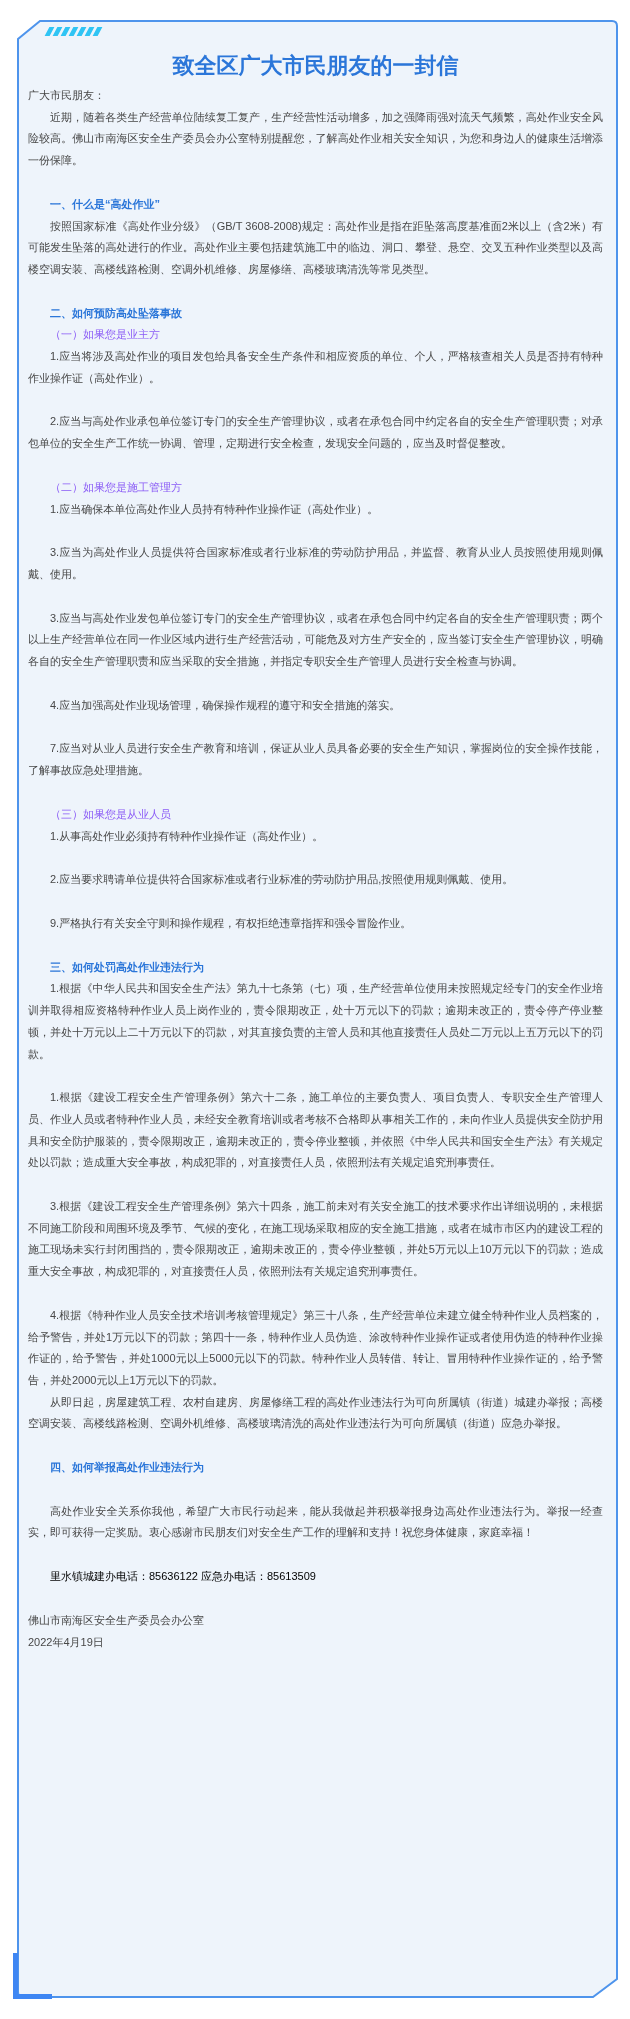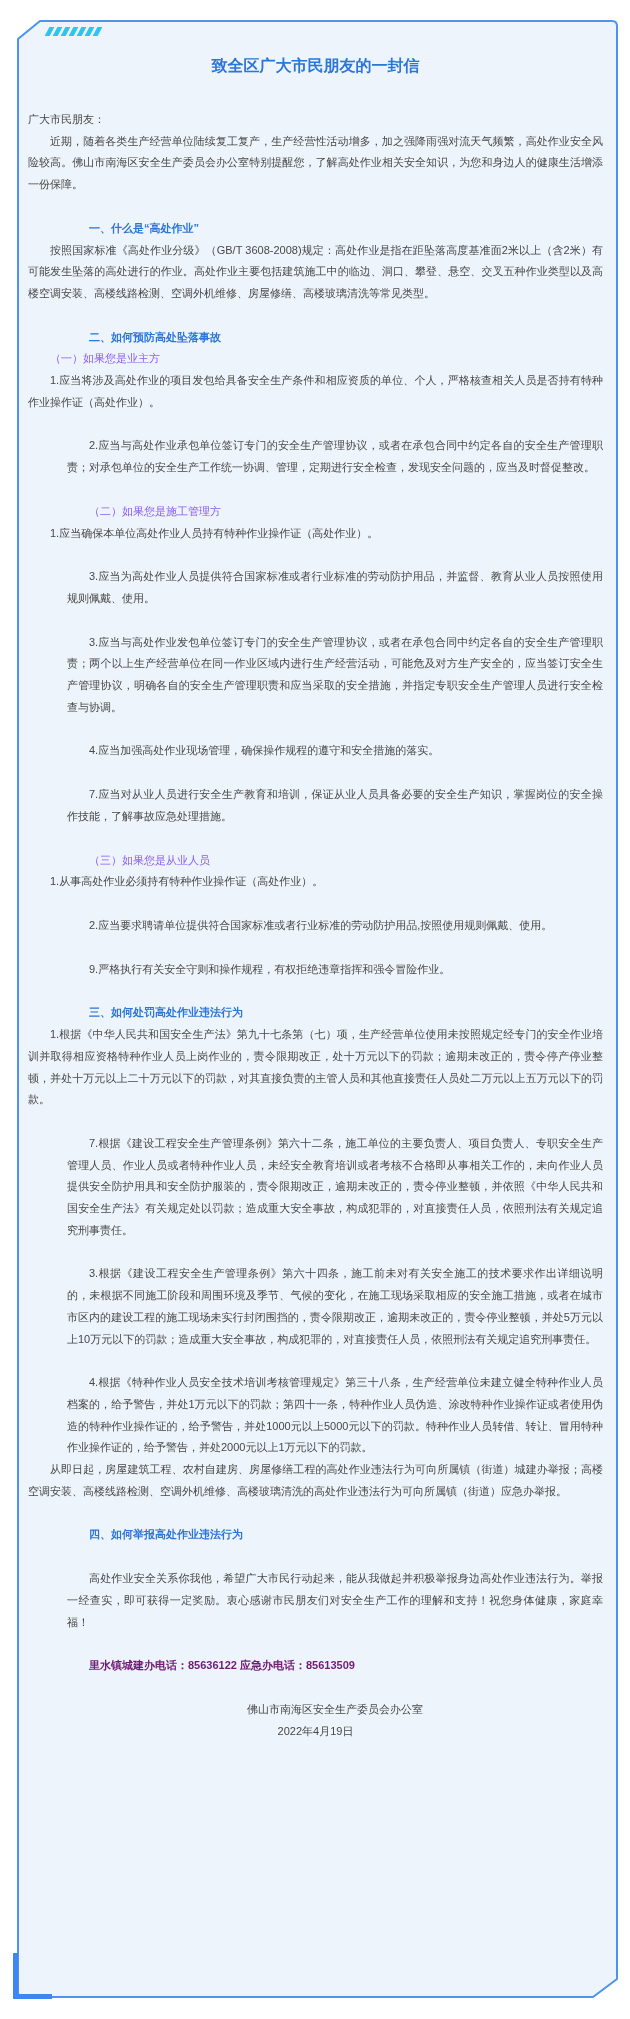--- a/index.html
+++ b/index.html
@@ -8,33 +8,33 @@
     font-family:"Liberation Sans",sans-serif;overflow:hidden;
   }
   .card-shape{position:absolute;left:14px;top:19px;}
   .card-content{
     position:absolute;left:16px;top:21px;width:601px;height:1976px;
     box-sizing:border-box;padding:12px 14px 0 12px;
   }
   .stripes{position:absolute;left:31px;top:6px;display:flex;gap:3px;height:9px;}
   .stripes i{display:block;width:5px;height:9px;background:#2fc4f4;transform:skewX(-28deg);}
   .letter-title{
-    margin:20px 0 30px 0;text-align:center;font-size:16px;line-height:26px;
+    margin:20px 0 6px 0;text-align:center;font-size:22px;line-height:26px;
     font-weight:bold;color:#2b76d9;
   }
   .para{
     margin:0;font-size:11px;line-height:21.7px;color:#474747;
     text-indent:2em;text-align:justify;
   }
   .para.salutation{text-indent:0;}
   .para.heading{color:#2b76d9;font-weight:bold;}
   .para.sub{color:#8b5cf6;}
-  .para.contact{color:#701a75;font-weight:bold;}
-  .para.signature,.para.date{text-align:center;text-indent:0;}
-  .para.gap{margin-top:22px;margin-left:39px;}
+  .para.contact{color:#000000;font-weight:normal;}
+  .para.signature,.para.date{text-align:left;text-indent:0;}
+  .para.gap{margin-top:22px;}
   .corner-bracket{
     position:absolute;left:13px;top:1953px;width:34px;height:41px;
     border-left:5px solid #3e86f3;border-bottom:5px solid #3e86f3;
   }
 </style>
 </head>
 <body>
 
 <svg class="card-shape" width="606" height="1982" viewBox="0 0 606 1982">
   <path d="M 26 2 H 598 Q 603 2 603 7 V 1960 L 579 1978 H 9 Q 4 1978 4 1973 V 20 Z" fill="#eef4fb" stroke="#4e94ec" stroke-width="2"></path>
@@ -67,21 +67,21 @@
       <p class="para body gap">3.应当为高处作业人员提供符合国家标准或者行业标准的劳动防护用品，并监督、教育从业人员按照使用规则佩戴、使用。</p>
       <p class="para body gap">3.应当与高处作业发包单位签订专门的安全生产管理协议，或者在承包合同中约定各自的安全生产管理职责；两个以上生产经营单位在同一作业区域内进行生产经营活动，可能危及对方生产安全的，应当签订安全生产管理协议，明确各自的安全生产管理职责和应当采取的安全措施，并指定专职安全生产管理人员进行安全检查与协调。</p>
       <p class="para body gap">4.应当加强高处作业现场管理，确保操作规程的遵守和安全措施的落实。</p>
       <p class="para body gap">7.应当对从业人员进行安全生产教育和培训，保证从业人员具备必要的安全生产知识，掌握岗位的安全操作技能，了解事故应急处理措施。</p>
       <p class="para sub gap">（三）如果您是从业人员</p>
       <p class="para body">1.从事高处作业必须持有特种作业操作证（高处作业）。</p>
       <p class="para body gap">2.应当要求聘请单位提供符合国家标准或者行业标准的劳动防护用品,按照使用规则佩戴、使用。</p>
       <p class="para body gap">9.严格执行有关安全守则和操作规程，有权拒绝违章指挥和强令冒险作业。</p>
       <p class="para heading gap">三、如何处罚高处作业违法行为</p>
       <p class="para body">1.根据《中华人民共和国安全生产法》第九十七条第（七）项，生产经营单位使用未按照规定经专门的安全作业培训并取得相应资格特种作业人员上岗作业的，责令限期改正，处十万元以下的罚款；逾期未改正的，责令停产停业整顿，并处十万元以上二十万元以下的罚款，对其直接负责的主管人员和其他直接责任人员处二万元以上五万元以下的罚款。</p>
-      <p class="para body gap">7.根据《建设工程安全生产管理条例》第六十二条，施工单位的主要负责人、项目负责人、专职安全生产管理人员、作业人员或者特种作业人员，未经安全教育培训或者考核不合格即从事相关工作的，未向作业人员提供安全防护用具和安全防护服装的，责令限期改正，逾期未改正的，责令停业整顿，并依照《中华人民共和国安全生产法》有关规定处以罚款；造成重大安全事故，构成犯罪的，对直接责任人员，依照刑法有关规定追究刑事责任。</p>
+      <p class="para body gap">1.根据《建设工程安全生产管理条例》第六十二条，施工单位的主要负责人、项目负责人、专职安全生产管理人员、作业人员或者特种作业人员，未经安全教育培训或者考核不合格即从事相关工作的，未向作业人员提供安全防护用具和安全防护服装的，责令限期改正，逾期未改正的，责令停业整顿，并依照《中华人民共和国安全生产法》有关规定处以罚款；造成重大安全事故，构成犯罪的，对直接责任人员，依照刑法有关规定追究刑事责任。</p>
       <p class="para body gap">3.根据《建设工程安全生产管理条例》第六十四条，施工前未对有关安全施工的技术要求作出详细说明的，未根据不同施工阶段和周围环境及季节、气候的变化，在施工现场采取相应的安全施工措施，或者在城市市区内的建设工程的施工现场未实行封闭围挡的，责令限期改正，逾期未改正的，责令停业整顿，并处5万元以上10万元以下的罚款；造成重大安全事故，构成犯罪的，对直接责任人员，依照刑法有关规定追究刑事责任。</p>
       <p class="para body gap">4.根据《特种作业人员安全技术培训考核管理规定》第三十八条，生产经营单位未建立健全特种作业人员档案的，给予警告，并处1万元以下的罚款；第四十一条，特种作业人员伪造、涂改特种作业操作证或者使用伪造的特种作业操作证的，给予警告，并处1000元以上5000元以下的罚款。特种作业人员转借、转让、冒用特种作业操作证的，给予警告，并处2000元以上1万元以下的罚款。</p>
       <p class="para body">从即日起，房屋建筑工程、农村自建房、房屋修缮工程的高处作业违法行为可向所属镇（街道）城建办举报；高楼空调安装、高楼线路检测、空调外机维修、高楼玻璃清洗的高处作业违法行为可向所属镇（街道）应急办举报。</p>
       <p class="para heading gap">四、如何举报高处作业违法行为</p>
       <p class="para body gap">高处作业安全关系你我他，希望广大市民行动起来，能从我做起并积极举报身边高处作业违法行为。举报一经查实，即可获得一定奖励。衷心感谢市民朋友们对安全生产工作的理解和支持！祝您身体健康，家庭幸福！</p>
       <p class="para contact gap">里水镇城建办电话：85636122 应急办电话：85613509</p>
       <p class="para signature gap">佛山市南海区安全生产委员会办公室</p>
       <p class="para date">2022年4月19日</p>
     </div>
 </div>

